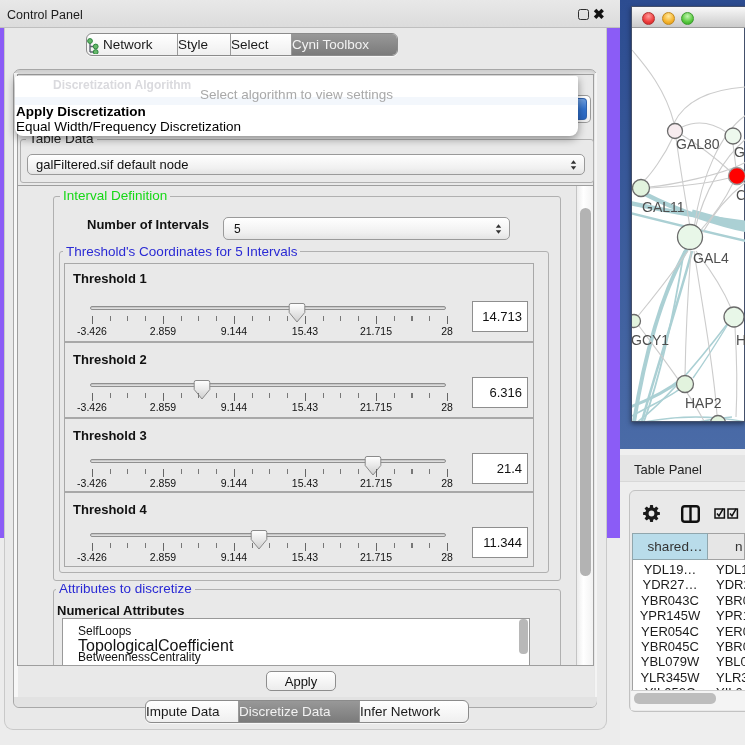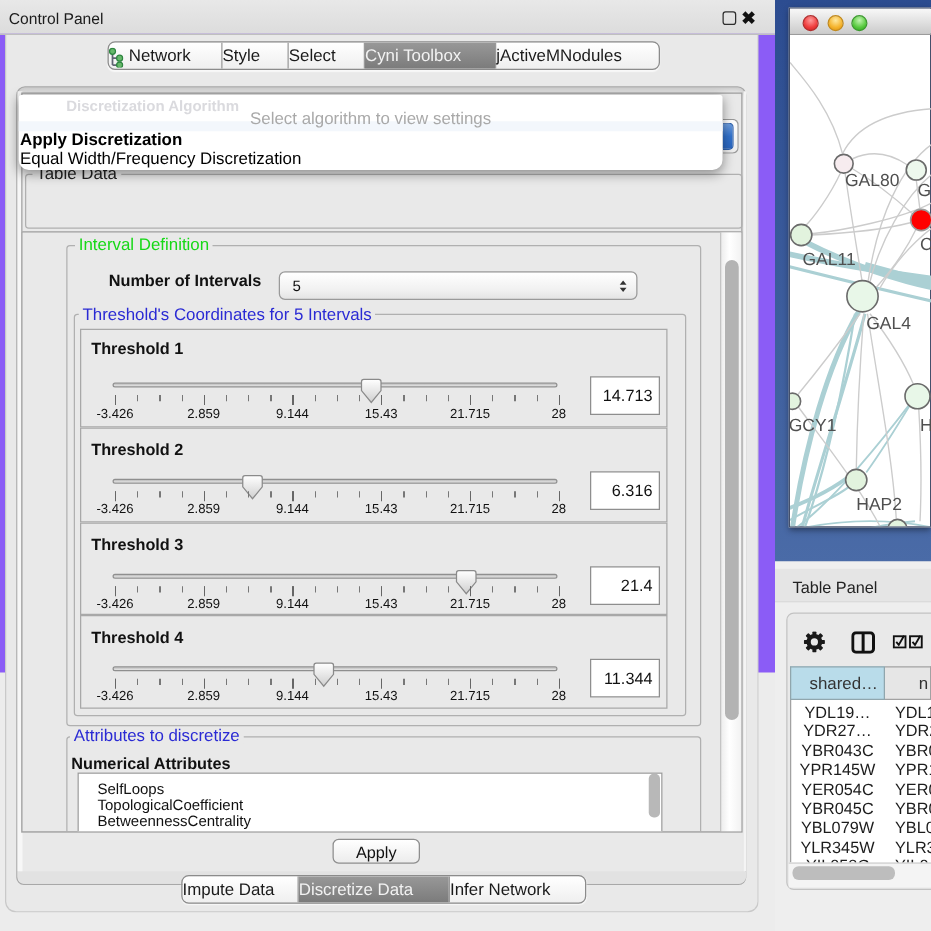--- a/index.html
+++ b/index.html
@@ -180,35 +180,40 @@
       <svg width="12" height="16" viewBox="0 0 12 16" style="margin-right:4px;margin-top:2px">
         <path d="M3,3 V14 M3,8.5 H8.5 M3,14 H8.5" fill="none" stroke="#5f6472" stroke-width="1.4"></path>
         <circle cx="3" cy="3" r="2.4" fill="#66b86a" stroke="#2e8540" stroke-width="1"></circle>
         <circle cx="8.7" cy="8.5" r="2.4" fill="#66b86a" stroke="#2e8540" stroke-width="1"></circle>
         <circle cx="8.7" cy="14" r="2.4" fill="#66b86a" stroke="#2e8540" stroke-width="1"></circle>
       </svg>
       Network</div>
     <div class="s" style="width:53px">Style</div>
     <div class="s" style="width:61px">Select</div>
     <div class="s sel" style="width:105px">Cyni Toolbox</div>
-    <div class="s" style="width:130px">jActiveMNodules</div>
   </div>
 
   <div class="abs" style="left:13px;top:69px;width:584px;height:639px;border:1px solid #a8a8a8;border-radius:7px 7px 6px 6px;background:#e9e9e9;box-sizing:border-box;box-shadow:inset 0 4px 4px -2px #c8c8c8"></div>
   <div class="abs" style="left:14px;top:697px;width:583px;height:10px;background:#e2e2e2;border-radius:0 0 6px 6px"></div>
   <div class="abs" style="left:14px;top:73px;width:4px;height:624px;background:#f7f7f7"></div>
   <div class="abs" style="left:594.5px;top:73px;width:2.5px;height:624px;background:#f4f4f4"></div>
 
   <div class="abs" style="left:17px;top:74px;width:577px;height:592px;border:1px solid #9e9e9e;box-sizing:border-box"></div>
 
   <div class="abs" style="left:578px;top:95px;width:13px;height:28px;border:1px solid #9a9a9a;border-left:none;border-radius:0 5px 5px 0;background:linear-gradient(#ffffff,#ededed);box-sizing:border-box"></div>
   <div class="abs" style="left:578px;top:98px;width:9px;height:22px;border-radius:0 4px 4px 0;background:linear-gradient(#6f9fe0,#3272cd 50%,#2a66c0);border:1px solid #2f62ae;border-left:none;box-sizing:border-box"></div>
 
   <div class="grp" style="left:20px;top:139px;width:572px;height:42px"></div>
   <div class="gtitle" style="left:26px;top:133px;color:#222">Table Data</div>
+  <div class="combo" style="left:27px;top:154px;width:558px;height:21px">
+    <span style="margin-left:8px;font-size:13px">galFiltered.sif default node</span>
+    <svg class="stepper" width="7" height="12" viewBox="0 0 9 14">
+        <path d="M4.5,1 L8,5.5 H1 Z M4.5,13 L1,8.5 H8 Z" fill="#333"></path>
+      </svg>
+  </div>
 
   <div class="abs" id="scrollpane" style="left:17px;top:185px;width:577px;height:481px;border:1px solid #9e9e9e;box-sizing:border-box;overflow:hidden;background:#e9e9e9">
       <div class="grp" style="left:35px;top:10px;width:506px;height:383px;"></div>
       <div class="gtitle" style="left:42px;top:4px;color:#16d816">Interval Definition</div>
       <div class="abs" style="left:69px;top:31px;font-weight:bold;font-size:13px;color:#111">Number of Intervals</div>
       <div class="combo" style="left:205px;top:31px;width:287px;height:23px">
         <span style="margin-left:10px;font-size:12px">5</span>
         <svg class="stepper" width="7" height="12" viewBox="0 0 9 14">
           <path d="M4.5,1 L8,5.5 H1 Z M4.5,13 L1,8.5 H8 Z" fill="#333"></path>
         </svg>
@@ -301,21 +306,21 @@
         <div class="tlab" style="left:240px;top:58px">15.43</div>
         <div class="tlab" style="left:311px;top:58px">21.715</div>
         <div class="tlab" style="left:382px;top:58px">28</div>
         <div class="vbox" style="left:407px;top:34px;width:56px;height:31px">11.344</div>
       </div>
       <div class="grp" style="left:35px;top:403px;width:506px;height:120px;"></div>
       <div class="gtitle" style="left:38px;top:397px;color:#2a2ad4">Attributes to discretize</div>
       <div class="abs" style="left:39px;top:417px;font-weight:bold;font-size:13px;color:#111">Numerical Attributes</div>
       <div class="abs" style="left:44px;top:432px;width:468px;height:60px;background:#fff;border:1px solid #999;box-sizing:border-box"></div>
       <div class="abs" style="left:60px;top:438px;font-size:12px;color:#111">SelfLoops</div>
-      <div class="abs" style="left:60px;top:451px;font-size:12px;color:#111">TopologicalCoefficient</div>
+      <div class="abs" style="left:60px;top:451px;font-size:16px;color:#111">TopologicalCoefficient</div>
       <div class="abs" style="left:60px;top:464px;font-size:12px;color:#111">BetweennessCentrality</div>
       <div class="abs" style="left:501px;top:433px;width:9px;height:35px;background:#b8b8b8;border-radius:4px"></div>
     </div>
 
   <div class="abs" style="left:576px;top:186px;width:17px;height:479px;background:linear-gradient(90deg,#ededed,#ffffff 40%,#f2f2f2);border-left:1px solid #c4c4c4;box-sizing:border-box"></div>
   <div class="abs" style="left:580px;top:208px;width:11px;height:368px;background:#b3b3b3;border-radius:6px"></div>
 
   <div class="abs" style="left:266px;top:671px;width:70px;height:20px;border:1px solid #8e8e8e;border-radius:5px;background:linear-gradient(#ffffff,#ececec);box-sizing:border-box;display:flex;align-items:center;justify-content:center;font-size:13px;color:#111">Apply</div>
 
   <div class="seg" style="left:145px;top:700px">

